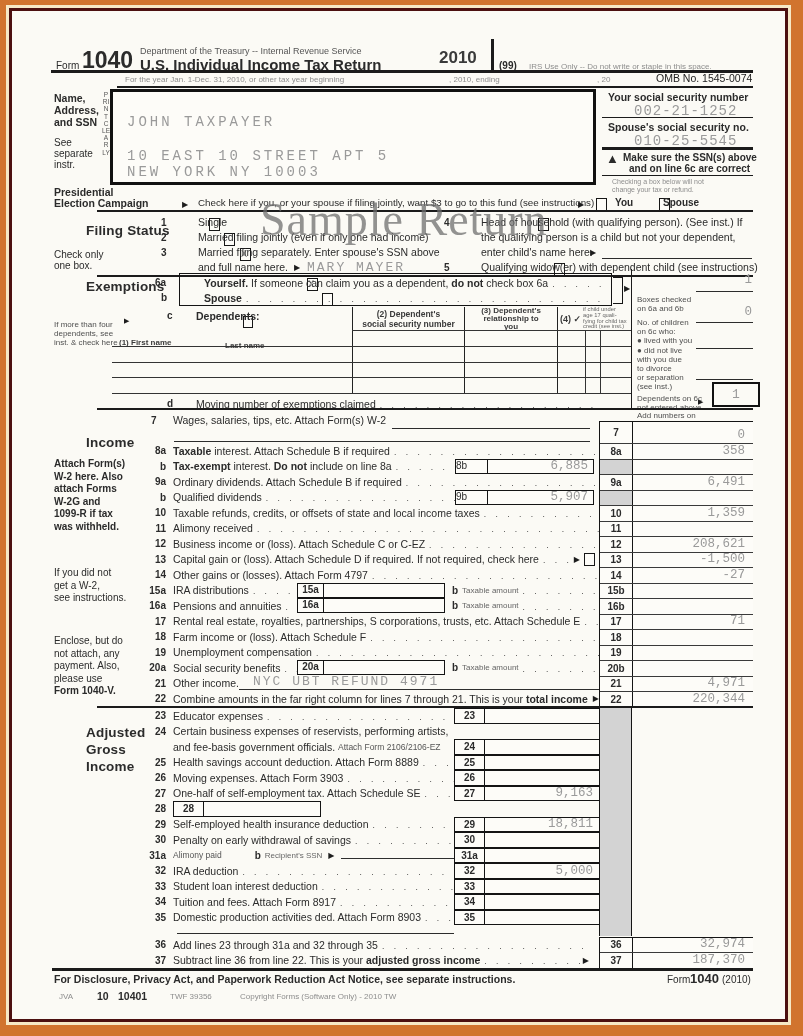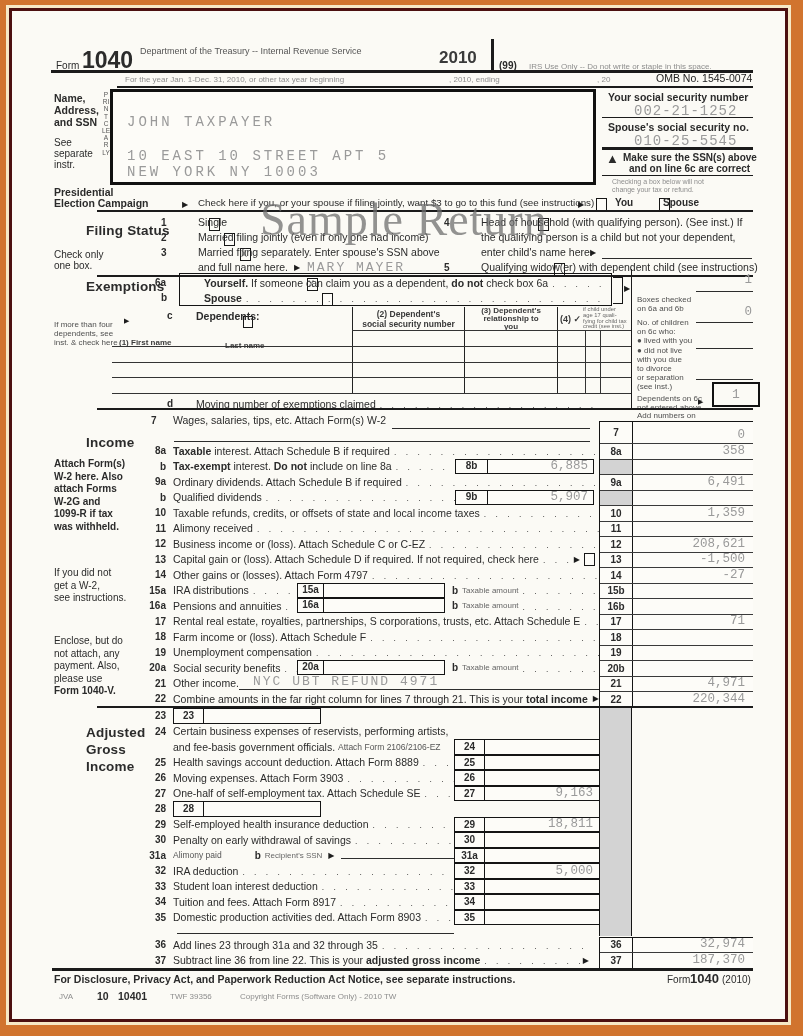--- a/index.html
+++ b/index.html
@@ -33,21 +33,21 @@
         font-size:10px;box-sizing:border-box;}
   .labfix{width:124px;flex:none;display:flex;overflow:hidden;align-items:center;}
   .labflex{flex:1;display:flex;overflow:hidden;align-items:center;}
   .abox{width:148px;flex:none;height:15px;border:1.5px solid #141414;box-sizing:border-box;
         display:flex;align-items:center;background:#fdfcf8;}
   .abox .bn{width:26px;flex:none;text-align:center;font-weight:bold;font-size:10px;
         border-right:1.5px solid #141414;align-self:stretch;line-height:12px;box-sizing:border-box;}
   .abox .bv{flex:1;text-align:right;padding-right:5px;font-size:12.5px;}
   .midbox{width:139px;flex:none;height:15px;border:1.5px solid #141414;box-sizing:border-box;
         display:flex;align-items:center;background:#fdfcf8;}
-  .midbox .bn{width:32px;flex:none;text-align:center;font-weight:bold;font-size:10px;
+  .midbox .bn{width:32px;flex:none;font-weight:normal;font-size:10px;
         border-right:1.5px solid #141414;align-self:stretch;line-height:12px;box-sizing:border-box;}
   .midbox .bv{flex:1;text-align:right;padding-right:5px;font-size:12.5px;}
   .bgl{font-weight:bold;font-size:10px;margin-left:7px;flex:none;}
   .smlab{font-size:8px;color:#666;margin-left:4px;flex:none;}
   .uwrap{flex:1;display:flex;align-items:flex-end;align-self:stretch;
          border-bottom:1.2px solid #2e2e2e;margin-bottom:1.5px;overflow:hidden;}
   .entry{font-family:"Liberation Mono","DejaVu Sans Mono",monospace;color:#9a9a9a;
          font-size:13px;letter-spacing:2px;white-space:nowrap;}
   
   #right-col,#rc-totals{position:absolute;left:587px;width:154px;border-left:1.3px solid #141414;
@@ -93,20 +93,21 @@
 </head>
 <body>
 
 <div id="page">
 <div id="content">
 
   
   <span class="abs f10" style="left:44px;top:49px">Form</span>
   <span class="abs b" style="left:70px;top:36px;font-size:23px">1040</span>
   <span class="abs f9 dgray" style="left:128px;top:35px">Department of the Treasury -- Internal Revenue Service</span>
+  <span class="abs b" style="left:128px;top:45px;font-size:15px">U.S. Individual Income Tax Return</span>
   <span class="abs b" style="left:427px;top:37px;font-size:17px;color:#3a3a3a">2010</span>
   <div class="vline" style="left:479px;top:28px;width:3px;height:32px"></div>
   <span class="abs b f10" style="left:487px;top:49px">(99)</span>
   <span class="abs f8 gray" style="left:517px;top:51px">IRS Use Only -- Do not write or staple in this space.</span>
   <div class="rule" style="left:39px;top:59px;width:702px;height:3px"></div>
   <span class="abs f8 gray" style="left:113px;top:64px">For the year Jan. 1-Dec. 31, 2010, or other tax year beginning</span>
   <span class="abs f8 gray" style="left:437px;top:64px">, 2010, ending</span>
   <span class="abs f8 gray" style="left:585px;top:64px">, 20</span>
   <span class="abs f105" style="left:644px;top:61px;color:#222">OMB No. 1545-0074</span>
   <div class="rule" style="left:105px;top:75px;width:636px;height:1.6px"></div>
@@ -540,20 +541,24 @@
   <div class="rule" style="left:85px;top:694.5px;width:656px;height:2.4px"></div>
 
   
   <span class="abs f13b" style="left:42px;top:714px">Adjusted</span>
   <span class="abs f13b" style="left:42px;top:731px">Gross</span>
   <span class="abs f13b" style="left:42px;top:748px">Income</span>
 
   <div id="agi-rows">
         <div class="arow">
           <span class="lnum">23</span>
+          <div class="labflex">
+            <span style="white-space: pre;">Educator expenses</span>
+            <span class="lead"></span>
+          </div>
           <div class="agibox">
             <span class="bn">23</span>
             <span class="bv val"></span>
           </div>
         </div>
         <div class="arow">
           <span class="lnum">24</span>
           <span style="white-space: pre;">Certain business expenses of reservists, performing artists,</span>
           <span class="sp"></span>
         </div>

